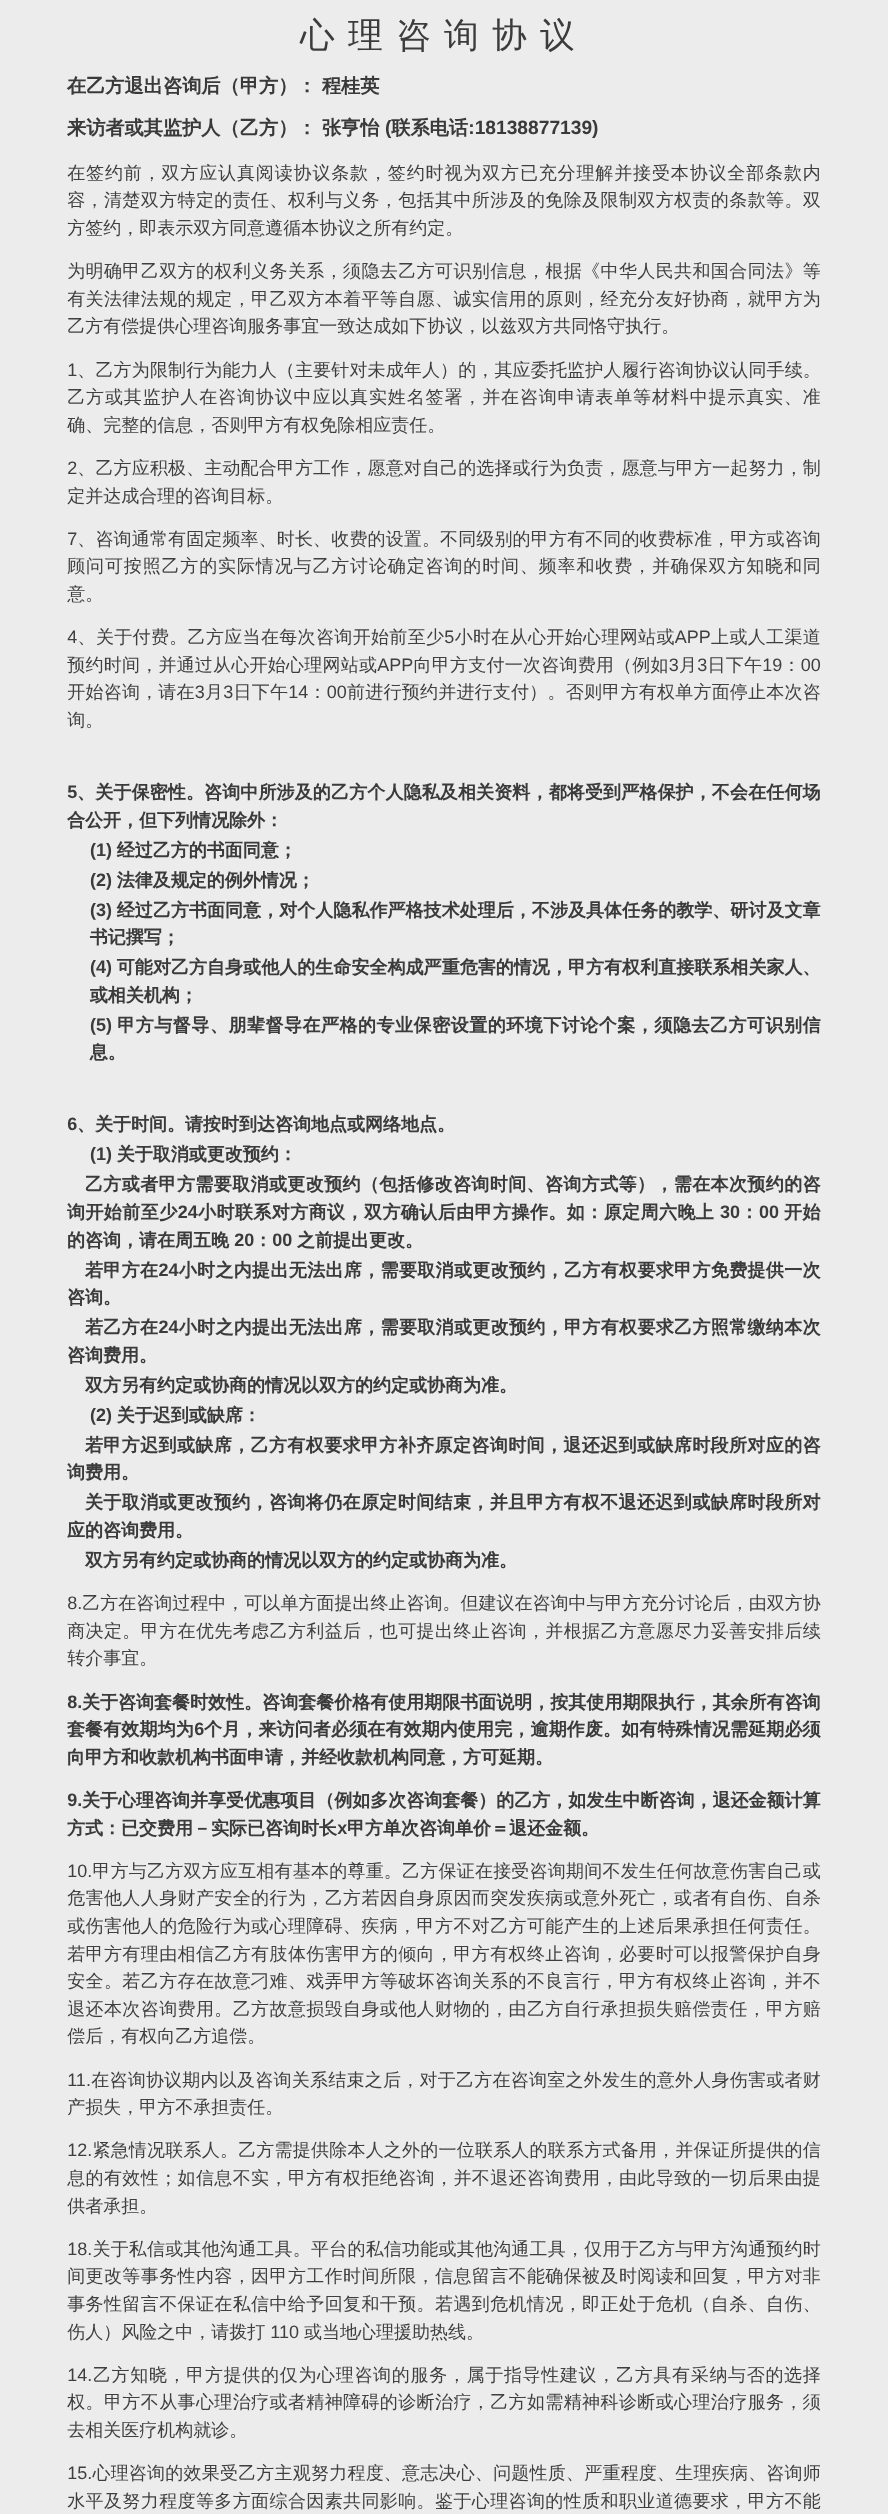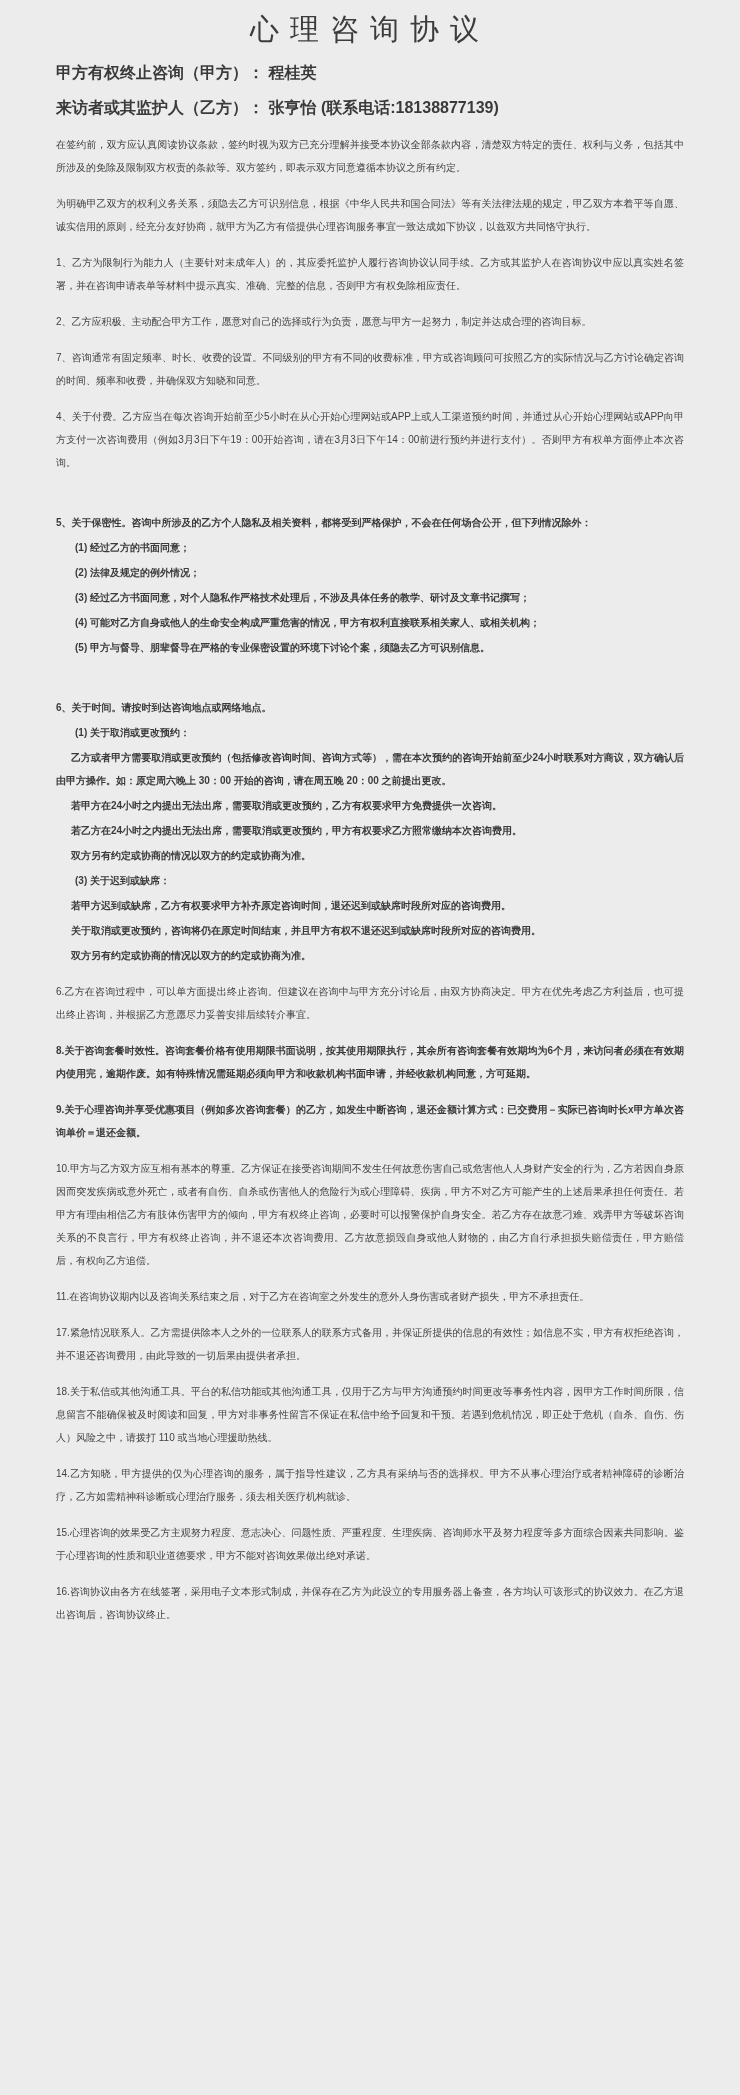--- a/index.html
+++ b/index.html
@@ -21,63 +21,63 @@
     white-space: nowrap;
   }
   .hdr {
     font-size: 16px;
     font-weight: bold;
     line-height: 24px;
     margin: 11px 0;
     color: #3a3a3a;
   }
   .para {
-    font-size: 10px;
+    font-size: 15px;
     line-height: 23px;
     margin: 13px 0;
     text-align: justify;
   }
   .bold { font-weight: bold; color: #3b3b3b; }
   .tight { margin-top: 2px; margin-bottom: 2px; }
   .mbt { margin-bottom: 2px; margin-top: 37px; }
   .sub { padding-left: 19px; }
   .ind { text-indent: 15px; }
 </style>
 </head>
 <body>
 
 <h1 class="title">心理咨询协议</h1>
 
-<div class="hdr">甲方有权终止咨询（甲方）： 程桂英</div>
+<div class="hdr">在乙方退出咨询后（甲方）： 程桂英</div>
 <div class="hdr">来访者或其监护人（乙方）： 张亨怡 (联系电话:18138877139)</div>
 
 <p class="para">在签约前，双方应认真阅读协议条款，签约时视为双方已充分理解并接受本协议全部条款内容，清楚双方特定的责任、权利与义务，包括其中所涉及的免除及限制双方权责的条款等。双方签约，即表示双方同意遵循本协议之所有约定。</p>
 <p class="para">为明确甲乙双方的权利义务关系，须隐去乙方可识别信息，根据《中华人民共和国合同法》等有关法律法规的规定，甲乙双方本着平等自愿、诚实信用的原则，经充分友好协商，就甲方为乙方有偿提供心理咨询服务事宜一致达成如下协议，以兹双方共同恪守执行。</p>
 <p class="para">1、乙方为限制行为能力人（主要针对未成年人）的，其应委托监护人履行咨询协议认同手续。乙方或其监护人在咨询协议中应以真实姓名签署，并在咨询申请表单等材料中提示真实、准确、完整的信息，否则甲方有权免除相应责任。</p>
 <p class="para">2、乙方应积极、主动配合甲方工作，愿意对自己的选择或行为负责，愿意与甲方一起努力，制定并达成合理的咨询目标。</p>
 <p class="para">7、咨询通常有固定频率、时长、收费的设置。不同级别的甲方有不同的收费标准，甲方或咨询顾问可按照乙方的实际情况与乙方讨论确定咨询的时间、频率和收费，并确保双方知晓和同意。</p>
 <p class="para">4、关于付费。乙方应当在每次咨询开始前至少5小时在从心开始心理网站或APP上或人工渠道预约时间，并通过从心开始心理网站或APP向甲方支付一次咨询费用（例如3月3日下午19：00开始咨询，请在3月3日下午14：00前进行预约并进行支付）。否则甲方有权单方面停止本次咨询。</p>
 <p class="para bold mbt">5、关于保密性。咨询中所涉及的乙方个人隐私及相关资料，都将受到严格保护，不会在任何场合公开，但下列情况除外：</p>
 <p class="para bold sub tight">(1) 经过乙方的书面同意；</p>
 <p class="para bold sub tight">(2) 法律及规定的例外情况；</p>
 <p class="para bold sub tight">(3) 经过乙方书面同意，对个人隐私作严格技术处理后，不涉及具体任务的教学、研讨及文章书记撰写；</p>
 <p class="para bold sub tight">(4) 可能对乙方自身或他人的生命安全构成严重危害的情况，甲方有权利直接联系相关家人、或相关机构；</p>
 <p class="para bold sub tight">(5) 甲方与督导、朋辈督导在严格的专业保密设置的环境下讨论个案，须隐去乙方可识别信息。</p>
 <p class="para bold mbt">6、关于时间。请按时到达咨询地点或网络地点。</p>
 <p class="para bold sub tight">(1) 关于取消或更改预约：</p>
 <p class="para bold ind tight">乙方或者甲方需要取消或更改预约（包括修改咨询时间、咨询方式等），需在本次预约的咨询开始前至少24小时联系对方商议，双方确认后由甲方操作。如：原定周六晚上 30：00 开始的咨询，请在周五晚 20：00 之前提出更改。</p>
 <p class="para bold ind tight">若甲方在24小时之内提出无法出席，需要取消或更改预约，乙方有权要求甲方免费提供一次咨询。</p>
 <p class="para bold ind tight">若乙方在24小时之内提出无法出席，需要取消或更改预约，甲方有权要求乙方照常缴纳本次咨询费用。</p>
 <p class="para bold ind tight">双方另有约定或协商的情况以双方的约定或协商为准。</p>
-<p class="para bold sub tight">(3) 关于迟到或缺席：</p>
+<p class="para bold sub tight">(2) 关于迟到或缺席：</p>
 <p class="para bold ind tight">若甲方迟到或缺席，乙方有权要求甲方补齐原定咨询时间，退还迟到或缺席时段所对应的咨询费用。</p>
 <p class="para bold ind tight">关于取消或更改预约，咨询将仍在原定时间结束，并且甲方有权不退还迟到或缺席时段所对应的咨询费用。</p>
 <p class="para bold ind tight">双方另有约定或协商的情况以双方的约定或协商为准。</p>
-<p class="para">6.乙方在咨询过程中，可以单方面提出终止咨询。但建议在咨询中与甲方充分讨论后，由双方协商决定。甲方在优先考虑乙方利益后，也可提出终止咨询，并根据乙方意愿尽力妥善安排后续转介事宜。</p>
+<p class="para">8.乙方在咨询过程中，可以单方面提出终止咨询。但建议在咨询中与甲方充分讨论后，由双方协商决定。甲方在优先考虑乙方利益后，也可提出终止咨询，并根据乙方意愿尽力妥善安排后续转介事宜。</p>
 <p class="para bold">8.关于咨询套餐时效性。咨询套餐价格有使用期限书面说明，按其使用期限执行，其余所有咨询套餐有效期均为6个月，来访问者必须在有效期内使用完，逾期作废。如有特殊情况需延期必须向甲方和收款机构书面申请，并经收款机构同意，方可延期。</p>
 <p class="para bold">9.关于心理咨询并享受优惠项目（例如多次咨询套餐）的乙方，如发生中断咨询，退还金额计算方式：已交费用－实际已咨询时长x甲方单次咨询单价＝退还金额。</p>
 <p class="para">10.甲方与乙方双方应互相有基本的尊重。乙方保证在接受咨询期间不发生任何故意伤害自己或危害他人人身财产安全的行为，乙方若因自身原因而突发疾病或意外死亡，或者有自伤、自杀或伤害他人的危险行为或心理障碍、疾病，甲方不对乙方可能产生的上述后果承担任何责任。若甲方有理由相信乙方有肢体伤害甲方的倾向，甲方有权终止咨询，必要时可以报警保护自身安全。若乙方存在故意刁难、戏弄甲方等破坏咨询关系的不良言行，甲方有权终止咨询，并不退还本次咨询费用。乙方故意损毁自身或他人财物的，由乙方自行承担损失赔偿责任，甲方赔偿后，有权向乙方追偿。</p>
 <p class="para">11.在咨询协议期内以及咨询关系结束之后，对于乙方在咨询室之外发生的意外人身伤害或者财产损失，甲方不承担责任。</p>
-<p class="para">17.紧急情况联系人。乙方需提供除本人之外的一位联系人的联系方式备用，并保证所提供的信息的有效性；如信息不实，甲方有权拒绝咨询，并不退还咨询费用，由此导致的一切后果由提供者承担。</p>
+<p class="para">12.紧急情况联系人。乙方需提供除本人之外的一位联系人的联系方式备用，并保证所提供的信息的有效性；如信息不实，甲方有权拒绝咨询，并不退还咨询费用，由此导致的一切后果由提供者承担。</p>
 <p class="para">18.关于私信或其他沟通工具。平台的私信功能或其他沟通工具，仅用于乙方与甲方沟通预约时间更改等事务性内容，因甲方工作时间所限，信息留言不能确保被及时阅读和回复，甲方对非事务性留言不保证在私信中给予回复和干预。若遇到危机情况，即正处于危机（自杀、自伤、伤人）风险之中，请拨打 110 或当地心理援助热线。</p>
 <p class="para">14.乙方知晓，甲方提供的仅为心理咨询的服务，属于指导性建议，乙方具有采纳与否的选择权。甲方不从事心理治疗或者精神障碍的诊断治疗，乙方如需精神科诊断或心理治疗服务，须去相关医疗机构就诊。</p>
 <p class="para">15.心理咨询的效果受乙方主观努力程度、意志决心、问题性质、严重程度、生理疾病、咨询师水平及努力程度等多方面综合因素共同影响。鉴于心理咨询的性质和职业道德要求，甲方不能对咨询效果做出绝对承诺。</p>
 <p class="para">16.咨询协议由各方在线签署，采用电子文本形式制成，并保存在乙方为此设立的专用服务器上备查，各方均认可该形式的协议效力。在乙方退出咨询后，咨询协议终止。</p>
 
 </body></html>

